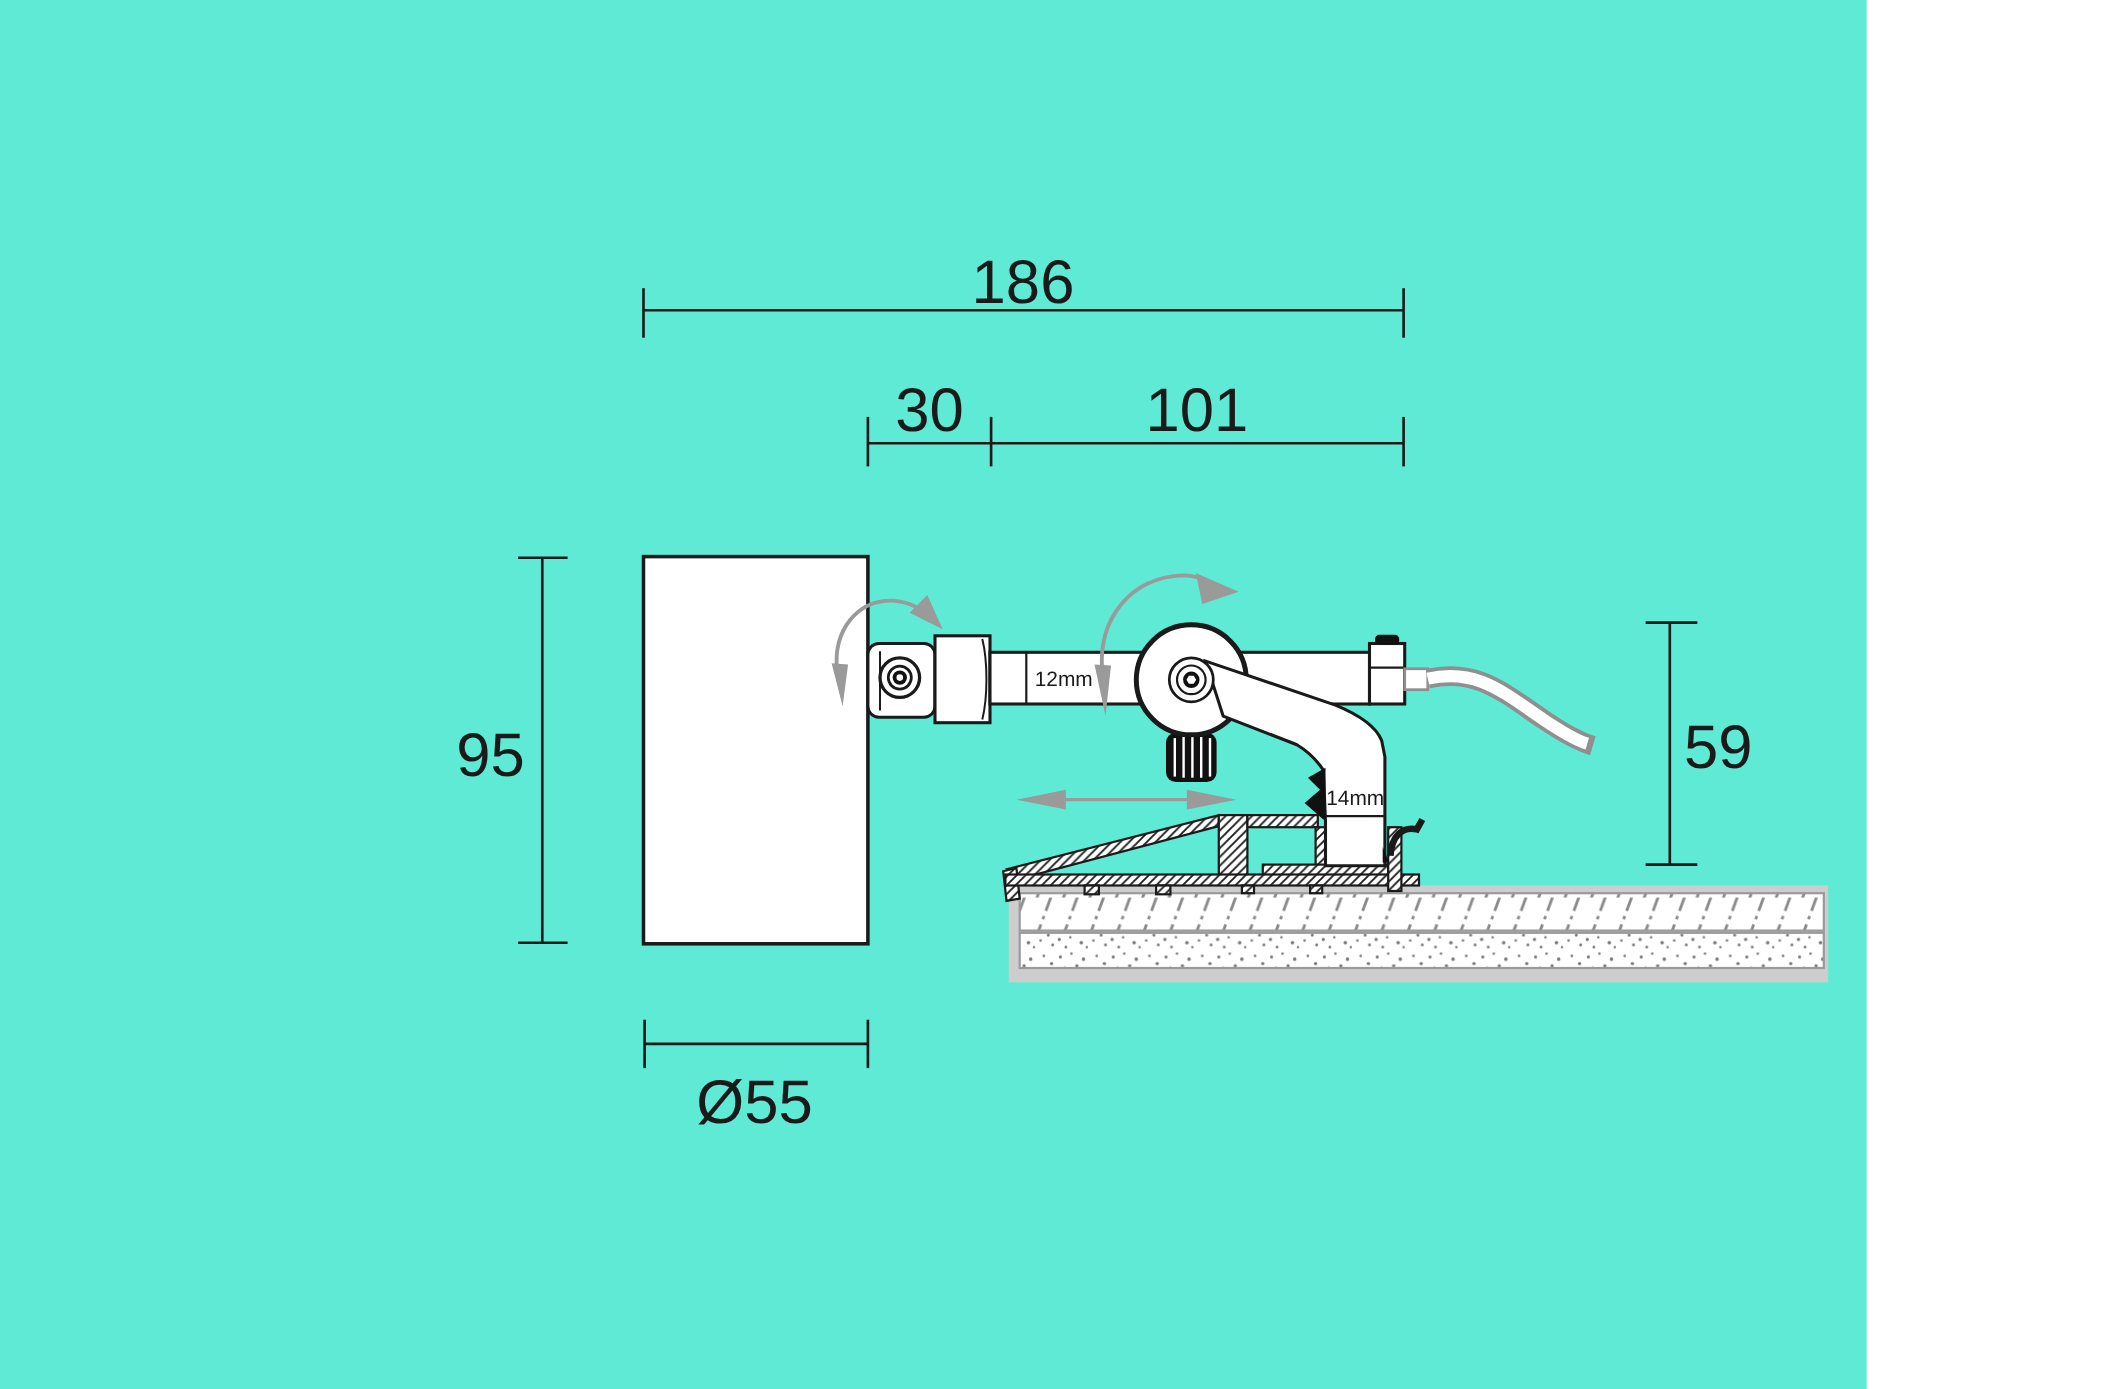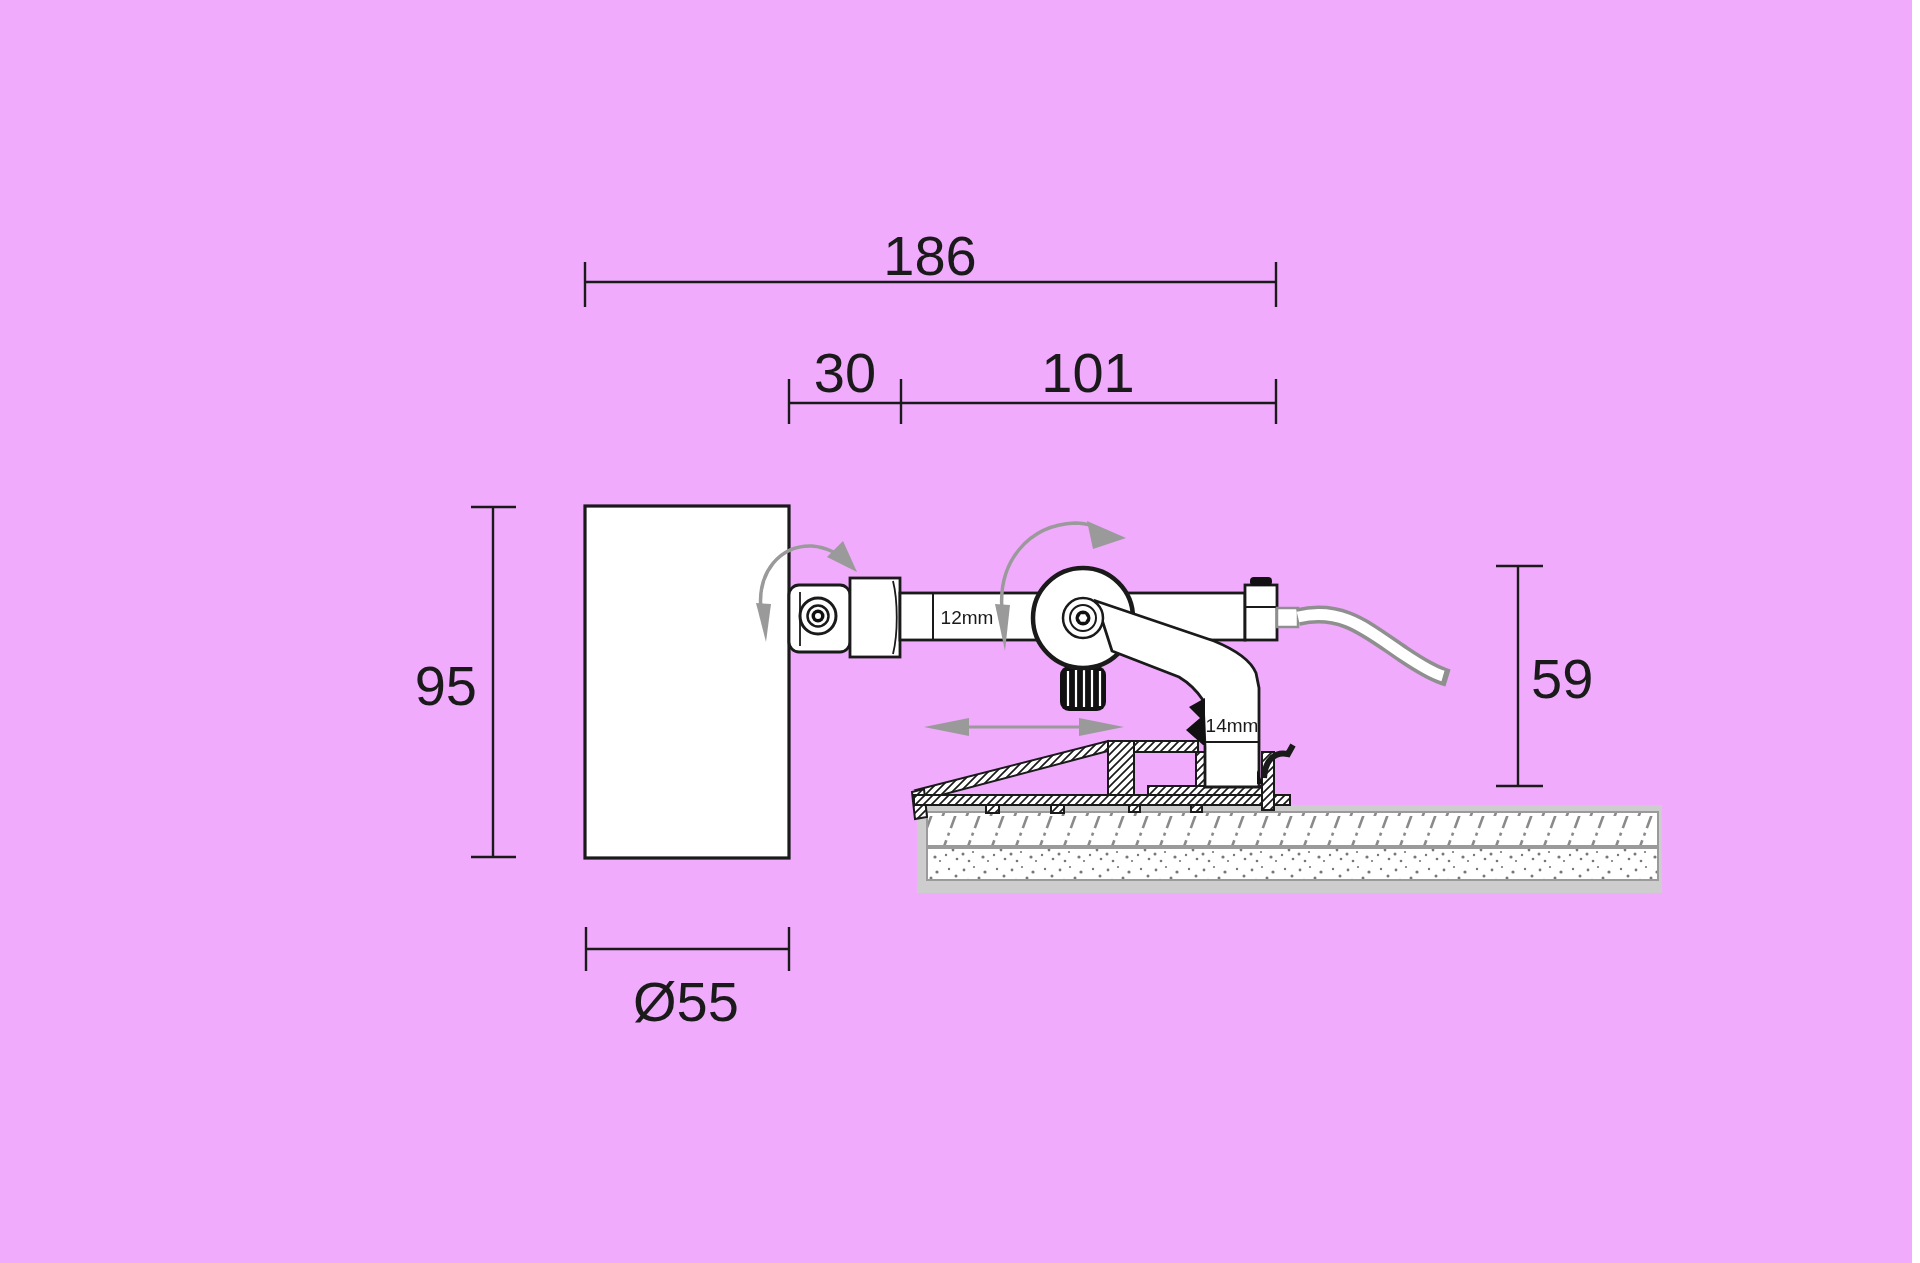--- a/index.html
+++ b/index.html
@@ -1,16 +1,16 @@
 <!DOCTYPE html>
 <html><head>
 <meta charset="utf-8">
 <style>
   html,body{margin:0;padding:0;background:#ffffff;}
-  .canvas{position:relative;width:1912px;height:1263px;background:#f0abfc;overflow:hidden;}
+  .canvas{position:relative;width:1697px;height:1263px;background:#5eead4;overflow:hidden;}
   svg{display:block;}
   text{font-family:"Liberation Sans","DejaVu Sans",sans-serif;fill:#1a1a1a;}
   .dim-label{font-size:56px;}
   .small-label{font-size:19px;}
   .dimline{stroke:#1a1a1a;stroke-width:2.4;fill:none;}
   .outline{stroke:#1a1a1a;fill:#ffffff;}
   .annot{fill:#9a9a9a;}
 </style>
 </head>
 <body>

